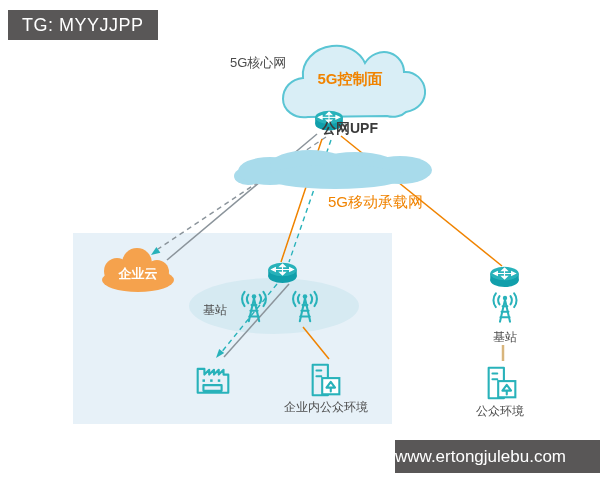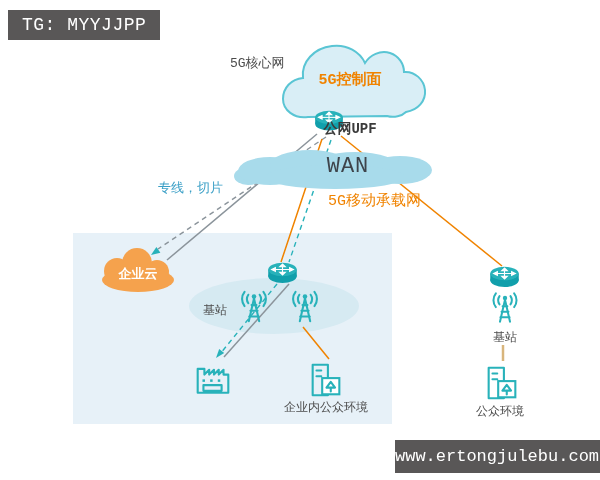--- a/index.html
+++ b/index.html
@@ -1,17 +1,17 @@
 <!DOCTYPE html>
 <html style="--teal: #28b2ba; --teal-dark: #119fab; --orange: #f08300; --orange-cloud: #f5a24d; --darkgray: #595757; --text-dark: #4b4b4b; --blue-label: #3a9fc6; --zone-bg: #e7f1f8; --zone-ellipse: #d6eaf2; --cloud-fill: #d9eef6; --cloud-stroke: #5ac5d4; --wan-fill: #a8dbeb; --gray-line: #8b949b; --tan-line: #d8b57c;"><head>
 <meta charset="utf-8">
 <style>
   html,body{margin:0;padding:0;background:#fff;}
   #stage{position:relative;width:600px;height:480px;background:#fff;overflow:hidden;
-         font-family:Liberation Mono, monospace;}
+         font-family:Liberation Sans, sans-serif;}
   .lbl{position:absolute;white-space:nowrap;color:var(--text-dark);}
   .badge{position:absolute;left:8px;top:10px;height:30px;line-height:30px;padding:0 14px;
          background:var(--darkgray);color:#fff;font-size:18px;letter-spacing:.5px;}
   .watermark{position:absolute;left:395px;top:440px;width:242px;height:33px;line-height:33px;
          background:var(--darkgray);color:#fff;font-size:17px;text-align:left;}
   .zone{position:absolute;left:73px;top:233px;width:319px;height:191px;background:var(--zone-bg);}
   .core-label{left:230px;top:54px;font-size:13px;color:var(--text-dark);}
   .control-plane{left:285px;top:70px;width:130px;font-size:15px;font-weight:bold;color:var(--orange);text-align:center;}
   .upf{left:285px;top:89px;width:130px;font-size:14px;font-weight:bold;color:#3b3b3b;text-align:center;margin-top:31px;}
   .wan{left:302px;top:154px;width:92px;font-size:22px;letter-spacing:1px;color:#3e444b;text-align:center;}
@@ -121,22 +121,20 @@
     <use href="#antenna" x="484" y="291" width="42" height="34"></use>
 
     <use href="#factory" x="191" y="357" width="44" height="39"></use>
     <use href="#building" x="306" y="360" width="40" height="40"></use>
     <use href="#building" x="482" y="363" width="40" height="40"></use>
   </svg>
 
   <div class="lbl core-label">5G核心网</div>
   <div class="lbl control-plane">5G控制面</div>
   <div class="lbl upf">公网UPF</div>
-  <div class="lbl wan">WAN</div>
-  <div class="lbl dedicated">专线，切片</div>
   <div class="lbl bearer">
     <div>5G移动承载网</div>
   </div>
   <div class="lbl entcloud">企业云</div>
   <div class="lbl jz-mid">基站</div>
   <div class="lbl env2">企业内公众环境</div>
   <div class="lbl jz-right">基站</div>
   <div class="lbl env3">公众环境</div>
 
   <div class="watermark">www.ertongjulebu.com</div>

